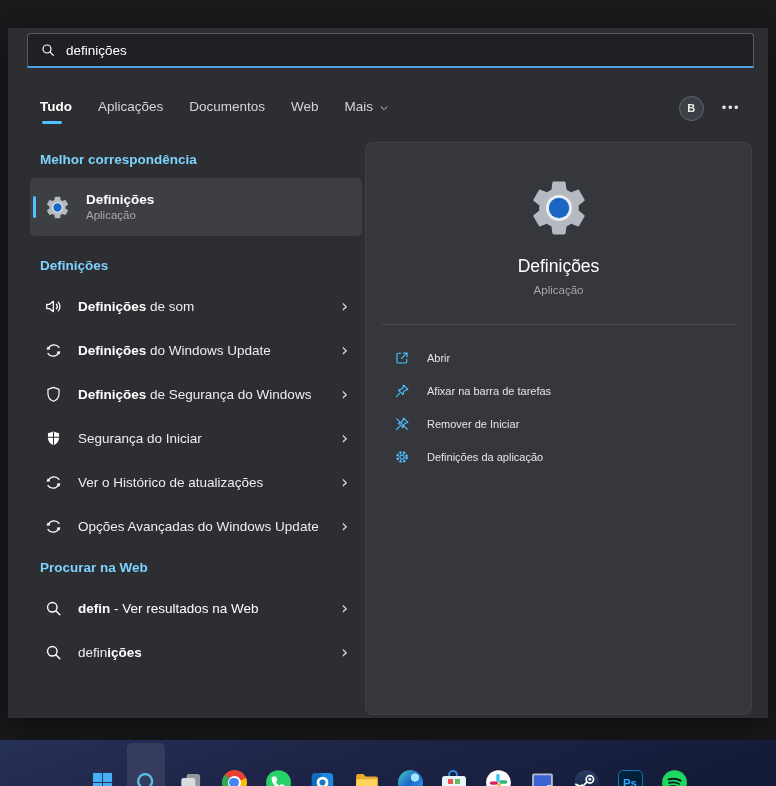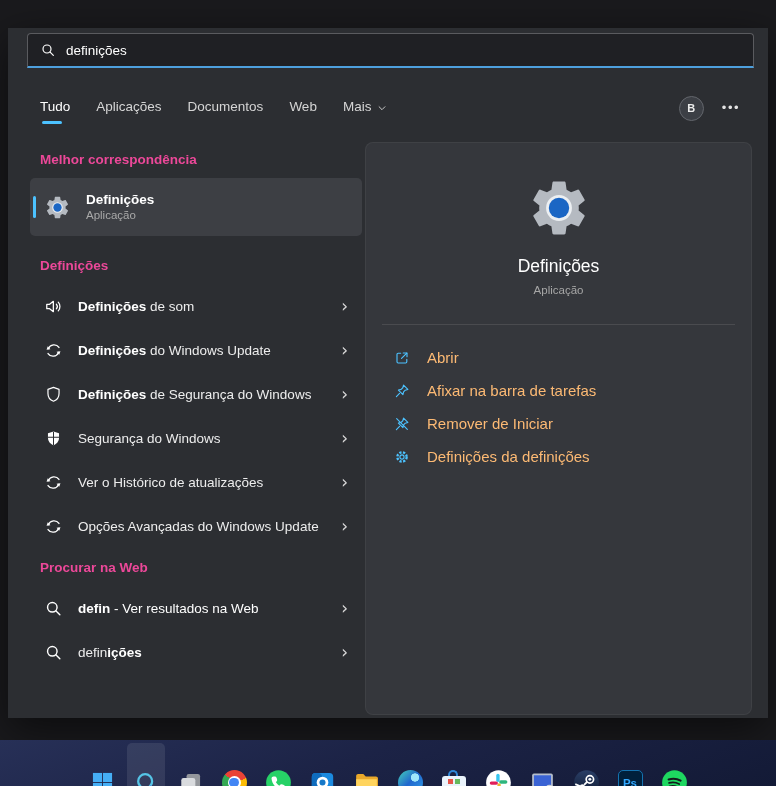--- a/index.html
+++ b/index.html
@@ -12,31 +12,31 @@
              border:1px solid #5a5b5f;border-bottom:2px solid #4d9fdd;border-radius:4px 4px 0 0;
              display:flex;align-items:center;padding:0 12px;box-sizing:border-box;gap:10px;}
   .sicon{width:16px;height:16px;flex:0 0 16px;}
   .sinput{flex:1;background:transparent;border:none;outline:none;color:#fff;font-size:13.5px;
           font-family:inherit;padding:0;}
   
   .tabsrow{position:absolute;left:19px;top:60px;width:727px;height:40px;display:flex;align-items:center;}
   .tabs{display:flex;gap:26px;padding-left:13px;}
   .tab{position:relative;font-size:13.5px;color:#d5d5d5;padding:6px 0 10px;cursor:default;
        display:flex;align-items:center;gap:6px;}
-  .tab.active{color:#fff;font-weight:normal;}
+  .tab.active{color:#fff;font-weight:bold;}
   .tab.active::after{content:"";position:absolute;left:2px;bottom:0;width:20px;height:3px;
                      border-radius:2px;background:#4cc2ff;}
   .chevdn{width:10px;height:10px;display:inline-block;}
   .tright{margin-left:auto;display:flex;align-items:center;gap:18px;padding-right:14px;}
   .avatar{width:23px;height:23px;border-radius:50%;background:#3c3f45;border:1px solid #63666c;
           color:#ececec;font-size:11px;font-weight:bold;display:flex;align-items:center;justify-content:center;}
   .more{color:#e3e3e3;font-size:13px;letter-spacing:1.5px;line-height:10px;}
   
   .leftcol{position:absolute;left:22px;top:112px;width:332px;}
-  .sec-header{height:38px;display:flex;align-items:center;padding:0 10px;color:#ec4899;
+  .sec-header{height:38px;display:flex;align-items:center;padding:0 10px;color:#7dd3fc;
               font-size:13.5px;font-weight:bold;}
   .best-card{position:relative;height:58px;border-radius:5px;background:#3d3f44;margin:0 0 10px;
              display:flex;align-items:center;padding:0 12px 0 14px;box-sizing:border-box;gap:15px;}
   .best-accent{position:absolute;left:3px;top:50%;transform:translateY(-50%);width:3px;height:22px;
                border-radius:2px;background:#4cc2ff;}
   .best-icon{width:27px;height:27px;flex:0 0 27px;}
   .best-title{color:#fff;font-size:13.5px;font-weight:bold;line-height:17px;}
   .best-sub{color:#a9a9a9;font-size:11.5px;line-height:15px;}
   .row{min-height:44px;display:flex;align-items:center;padding:3px 8px 3px 14px;box-sizing:border-box;
        gap:15px;border-radius:5px;}
@@ -48,21 +48,21 @@
   
   .panel{position:absolute;left:357px;top:114px;width:387px;height:573px;background:#35373c;
          border:1px solid rgba(255,255,255,.05);border-radius:8px;box-sizing:border-box;}
   .hero{position:absolute;left:50%;top:32px;transform:translateX(-50%);width:66px;height:66px;}
   .ptitle{position:absolute;top:113px;width:100%;text-align:center;color:#fff;font-size:17.5px;}
   .psub{position:absolute;top:141px;width:100%;text-align:center;color:#a6a6a6;font-size:11.5px;}
   .pdivider{position:absolute;left:16px;right:16px;top:181px;height:1px;background:#4a4b4f;}
   .pactions{position:absolute;left:0;top:198px;width:100%;}
   .paction{height:33px;display:flex;align-items:center;padding:0 16px 0 28px;gap:17px;}
   .paicon{width:16px;height:16px;flex:0 0 16px;}
-  .palabel{color:#fdba74;font-size:15px;}
+  .palabel{color:#e5e5e5;font-size:11px;}
   
   .taskbar{position:absolute;left:0;bottom:0;width:776px;height:46px;
            background:linear-gradient(160deg,#273057 0%,#1c2346 45%,#131a36 100%);}
   .tbrow{position:absolute;left:80px;top:0;height:46px;display:flex;}
   .tbslot{position:relative;width:44px;height:56px;display:flex;align-items:flex-end;justify-content:center;}
   .tbslot.active::before{content:"";position:absolute;left:3px;top:3px;right:3px;bottom:3px;
            background:rgba(255,255,255,.09);border-radius:5px;}
   .tbicon{position:relative;width:27px;height:27px;display:flex;align-items:center;justify-content:center;}
   .tbicon svg{width:100%;height:100%;}
   .tbdot{position:absolute;left:50%;transform:translateX(-50%);bottom:2px;width:7px;height:3px;
@@ -180,21 +180,21 @@
               <defs>
                 <clipPath id="shc">
                   <path d="M12 3l7 2.5v5.2c0 4.9-3 8.4-7 9.8-4-1.4-7-4.9-7-9.8V5.5L12 3z"></path>
                 </clipPath>
               </defs>
               <path d="M12 3l7 2.5v5.2c0 4.9-3 8.4-7 9.8-4-1.4-7-4.9-7-9.8V5.5L12 3z" fill="#fff"></path>
               <g clip-path="url(#shc)" stroke="#2c2e32" stroke-width="1.3">
                 <path d="M12 2v20M4 10.5h16"></path>
               </g>
             </svg></span>
-          <span class="rtext"><span>Segurança do Windows</span></span>
+          <span class="rtext"><span>Segurança do Iniciar</span></span>
           <span class="rchev">›</span>
         </div>
         <div class="row">
           <span class="ricon"><svg viewBox="0 0 24 24" width="100%" height="100%">
               <g fill="none" stroke="#fff" stroke-width="1.7" stroke-linecap="round">
                 <path d="M18.9 8.2A7.6 7.6 0 0 0 5.6 9.6"></path>
                 <path d="M5.1 15.8a7.6 7.6 0 0 0 13.3-1.4"></path>
               </g>
               <polygon points="3.2,11.2 8.1,10.4 4.8,6.6" fill="#fff"></polygon>
               <polygon points="20.8,12.8 15.9,13.6 19.2,17.4" fill="#fff"></polygon>
@@ -276,21 +276,21 @@
               </svg></span>
             <span class="palabel">Remover de Iniciar</span>
           </div>
           <div class="paction">
             <span class="paicon"><svg viewBox="0 0 24 24" width="100%" height="100%">
                 <g fill="none" stroke="#4cc2ff">
                   <circle cx="12" cy="12" r="7" stroke-width="3.4" stroke-dasharray="3.4 2.2"></circle>
                   <circle cx="12" cy="12" r="3.1" stroke-width="1.7"></circle>
                 </g>
               </svg></span>
-            <span class="palabel">Definições da definições</span>
+            <span class="palabel">Definições da aplicação</span>
           </div>
         </div>
     </div>
   </div>
 
   <div class="taskbar">
     <div class="tbrow" id="tbrow">
         <div class="tbslot">
           <span class="tbicon">
             <svg viewBox="0 0 24 24" width="100%" height="100%">

